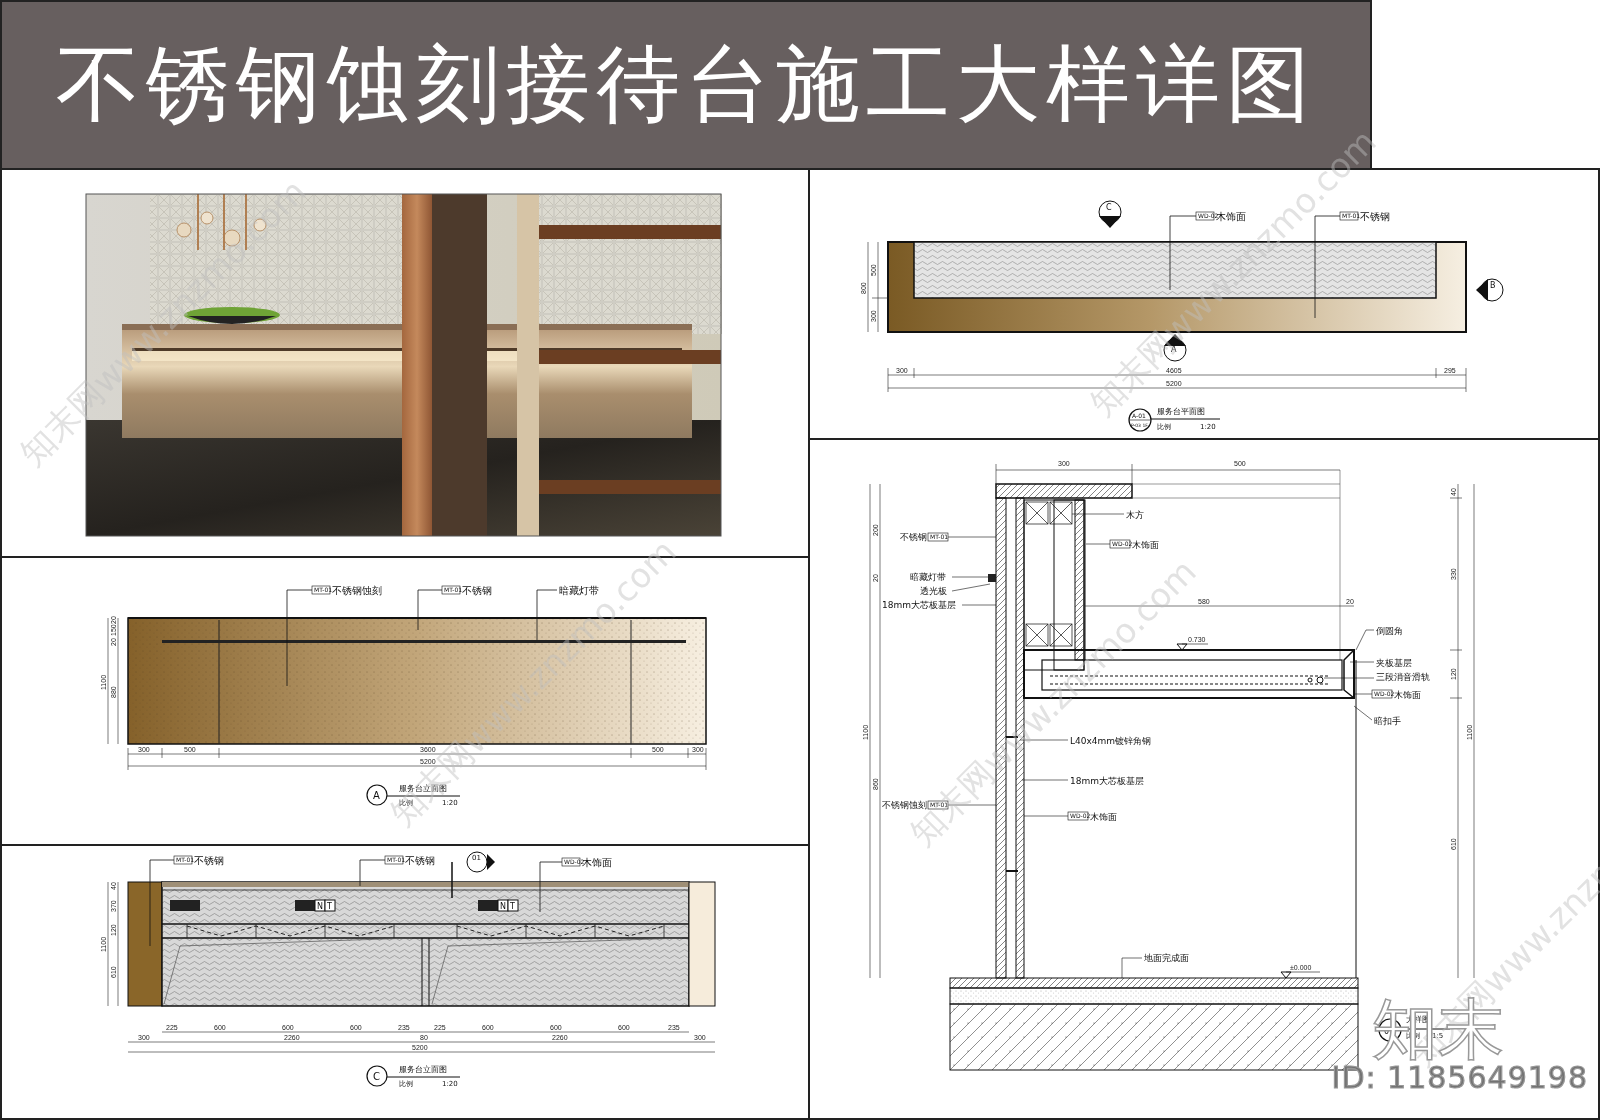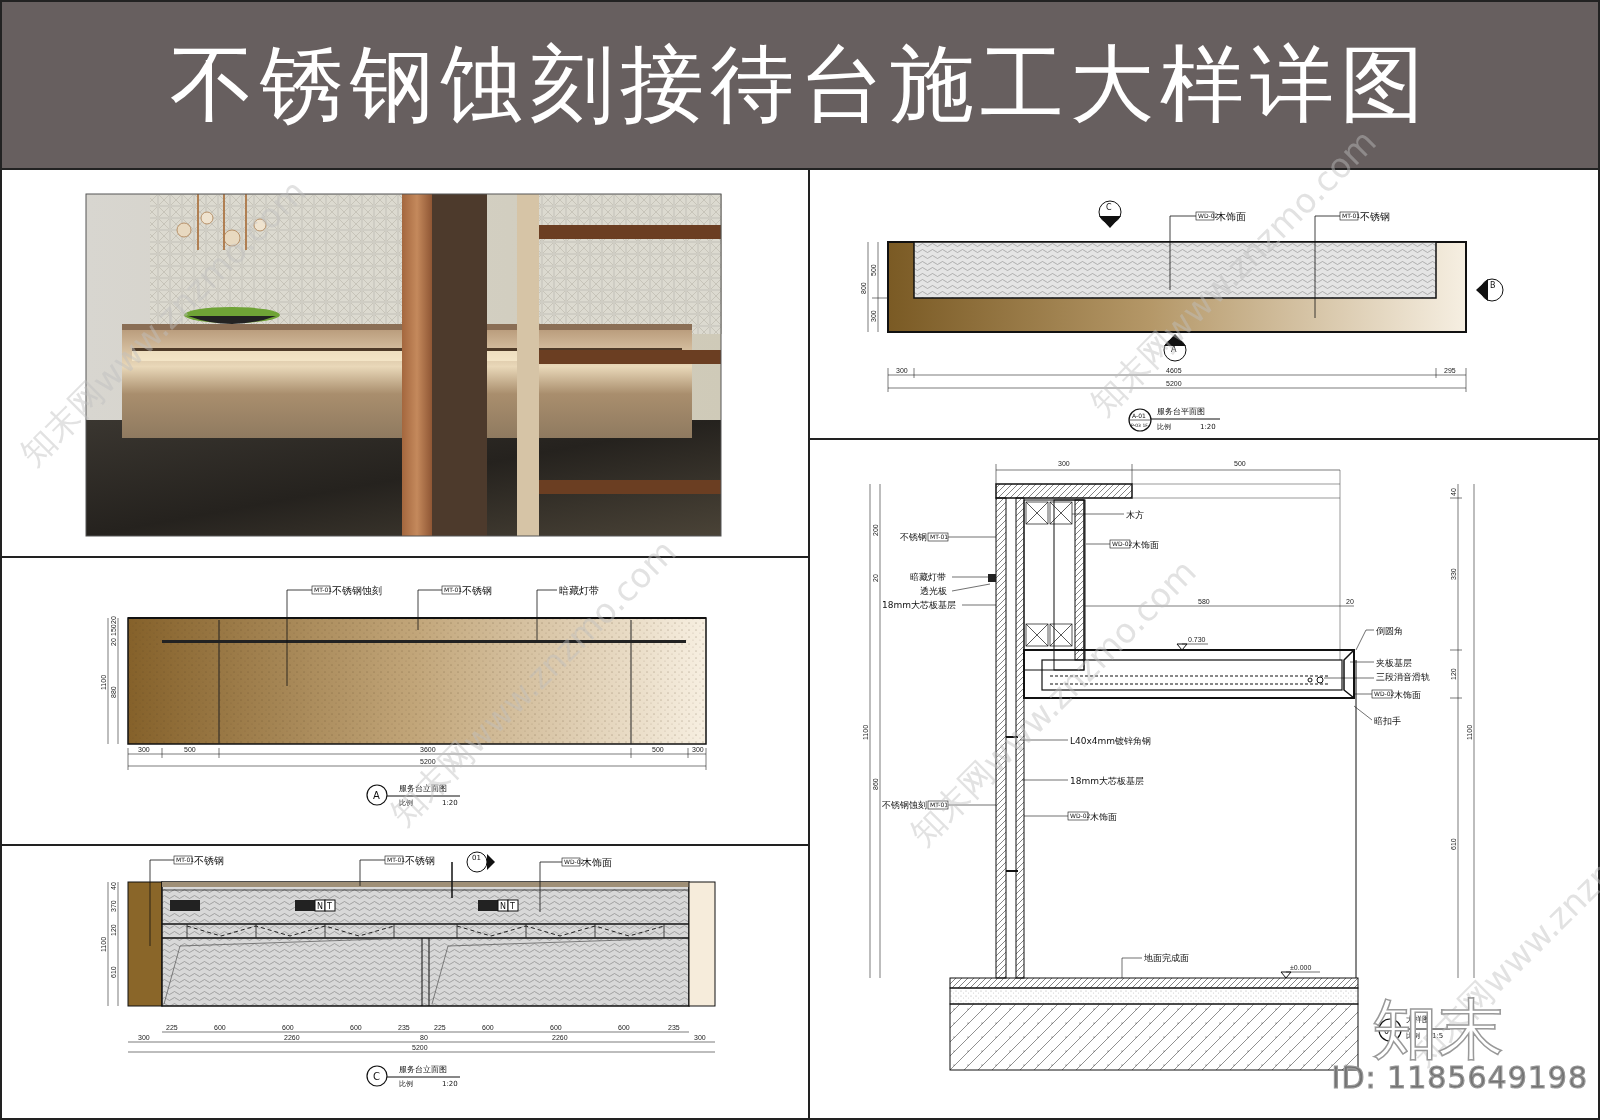--- a/index.html
+++ b/index.html
@@ -1,17 +1,17 @@
 <!DOCTYPE html>
 <html><head>
 <meta charset="utf-8">
 <style>
   *{box-sizing:border-box;margin:0;padding:0}
   body{width:1600px;height:1120px;background:#fff;font-family:"DejaVu Sans",sans-serif;position:relative;overflow:hidden;color:#111}
-  .title-bar{position:absolute;left:0;top:0;width:1600px;height:170px;background:#675f5f;border:2px solid #222;display:flex;align-items:center;justify-content:center}
+  .title-bar{position:absolute;left:0;top:0;width:1372px;height:170px;background:#675f5f;border:2px solid #222;display:flex;align-items:center;justify-content:center}
   .title-bar h1{color:#fff;font-size:84px;font-weight:400;letter-spacing:6px;font-family:"DejaVu Sans",sans-serif}
   .panel{position:absolute;border:2px solid #222;background:#fff;overflow:hidden}
   .svgwrap{position:absolute;left:0;top:0}
   .t{font-family:"DejaVu Sans",sans-serif;fill:#111}
   .dim{font-size:7px;fill:#222;font-family:"Liberation Sans",sans-serif}
   .lbl{font-size:10px}
   .tag{font-size:6px}
   .wm{position:absolute;color:rgba(190,190,190,.45);font-size:34px;transform:rotate(-45deg);white-space:nowrap;pointer-events:none;font-family:"DejaVu Sans",sans-serif}
   .brand{position:absolute;right:96px;top:985px;font-size:66px;color:#fff;-webkit-text-stroke:1.5px #999;font-family:Liberation Mono, monospace}
   .idtext{position:absolute;right:12px;top:1060px;font-size:30px;color:#737373;-webkit-text-stroke:1.2px #999;font-family:"DejaVu Sans",sans-serif;letter-spacing:1px}

